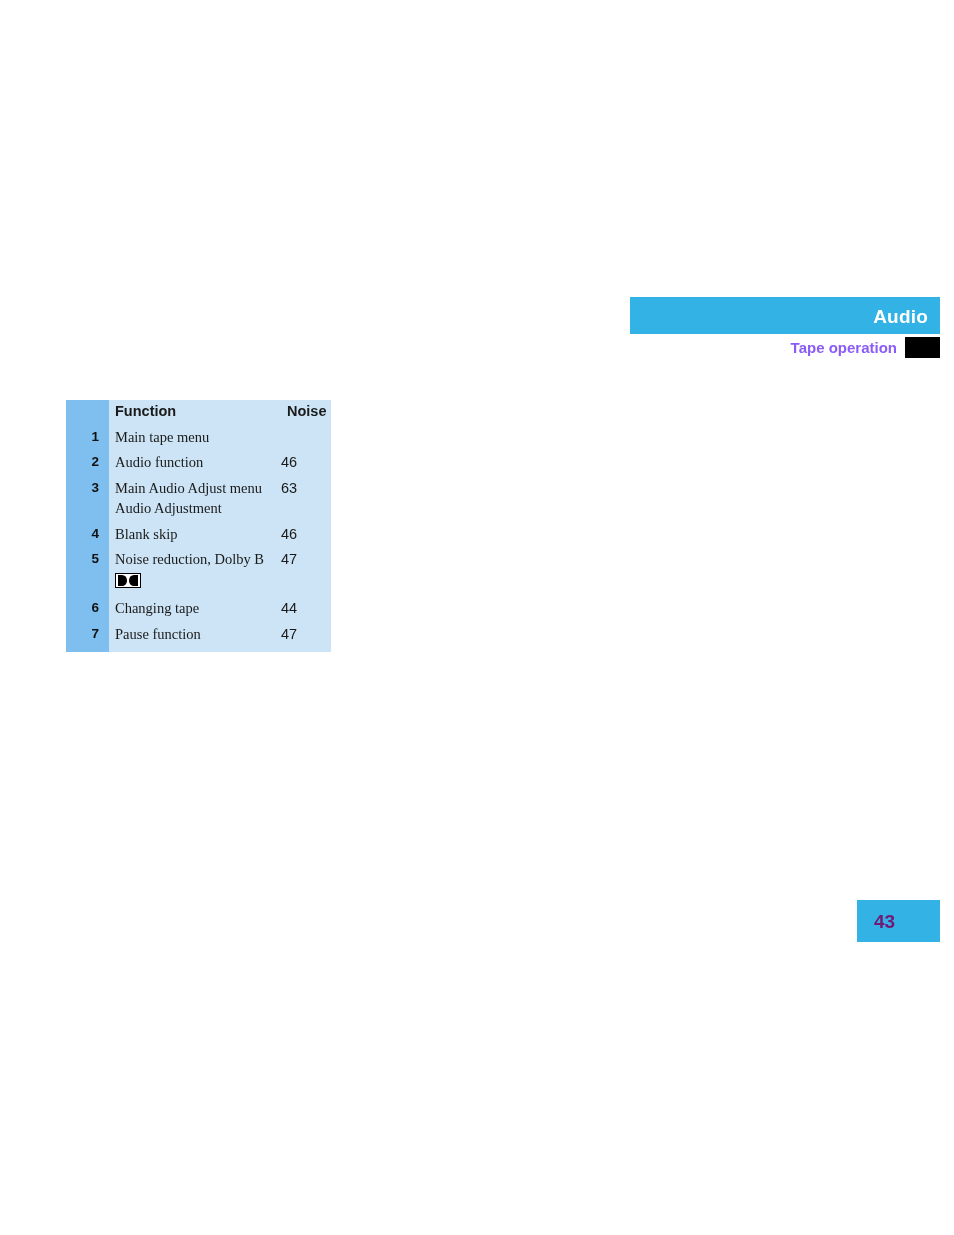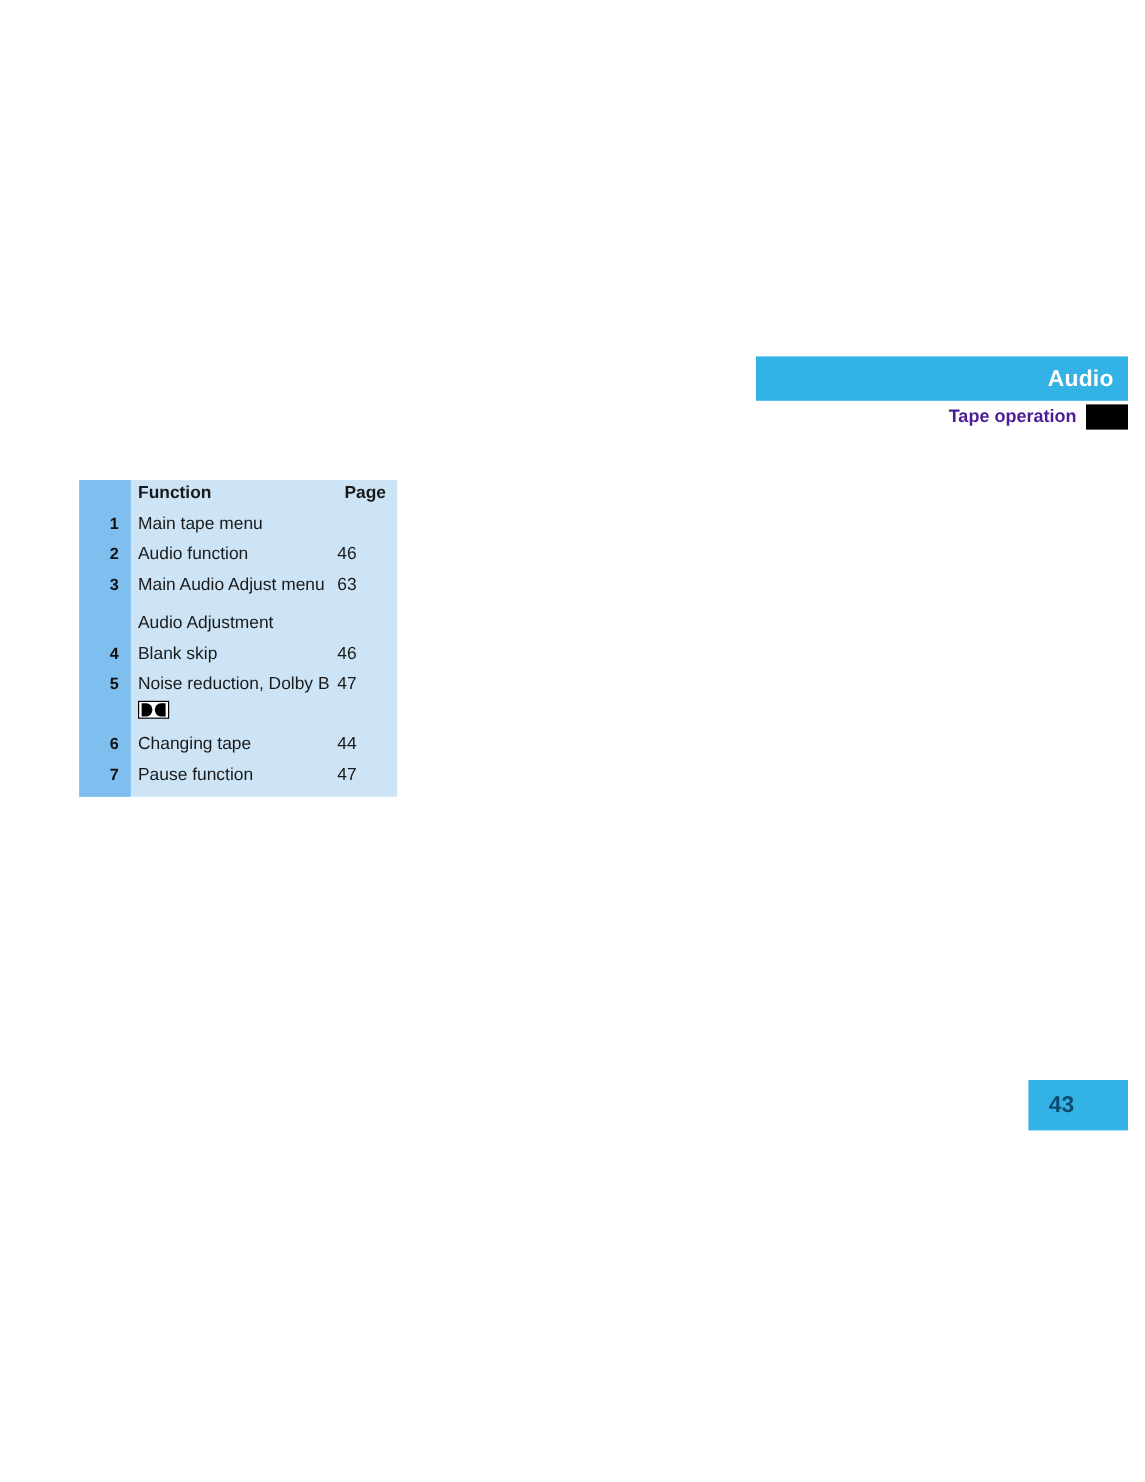--- a/index.html
+++ b/index.html
@@ -44,21 +44,21 @@
     position: absolute;
     left: 630px;
     top: 337px;
     width: 310px;
     height: 21px;
   }
   .subheader-row .sub-title {
     position: absolute;
     right: 43px;
     top: 0;
-    color: #4c1d95;
+    color: #8b5cf6;
     font-size: 15px;
     font-weight: bold;
     line-height: 21px;
     white-space: nowrap;
   }
   .subheader-row .tab-marker {
     position: absolute;
     right: 0;
     top: 0;
     width: 35px;
@@ -125,22 +125,22 @@
     font-size: 13.5px;
     color: #111111;
   }
   .legend-table td.t-func {
     padding-left: 6px;
     text-align: left;
   }
   .legend-table td.t-page {
     padding-right: 15px;
   }
-  .legend-table td .fn-line { display: block; }
-  .legend-table td .fn-line + .fn-line { margin-top: 17px; }
+  .legend-table td .fn-line { display: block; font-family: Liberation Serif, serif; }
+  .legend-table td .fn-line + .fn-line { margin-top: 6px; }
 
   
   .dolby-logo {
     display: inline-block;
     margin-top: 6px;
     width: 26px;
     height: 15px;
     border: 1px solid #000000;
     background: #ffffff;
     position: relative;
@@ -170,21 +170,21 @@
     top: 900px;
     width: 83px;
     height: 42px;
     background: #33b2e5;
   }
   .page-badge .page-num {
     position: absolute;
     left: 17px;
     top: 50%;
     transform: translateY(-50%);
-    color: #0c4a6e;
+    color: #701a75;
     font-size: 19px;
     font-weight: bold;
     line-height: 1;
   }
 </style>
 </head>
 <body>
 
 <div class="header-bar">
   <span class="section-title">Audio</span>
@@ -200,21 +200,21 @@
   <table>
     <colgroup>
       <col class="c-num">
       <col class="c-func">
       <col class="c-page">
     </colgroup>
     <thead>
       <tr>
         <th class="h-num"></th>
         <th class="h-func">Function</th>
-        <th class="h-page">Page</th>
+        <th class="h-page">Noise</th>
       </tr>
     </thead>
     <tbody>
 
       <tr>
         <td class="t-num">1</td>
         <td class="t-func">
           <span class="fn-line">Main tape menu</span>
         </td>
         <td class="t-page"></td>

